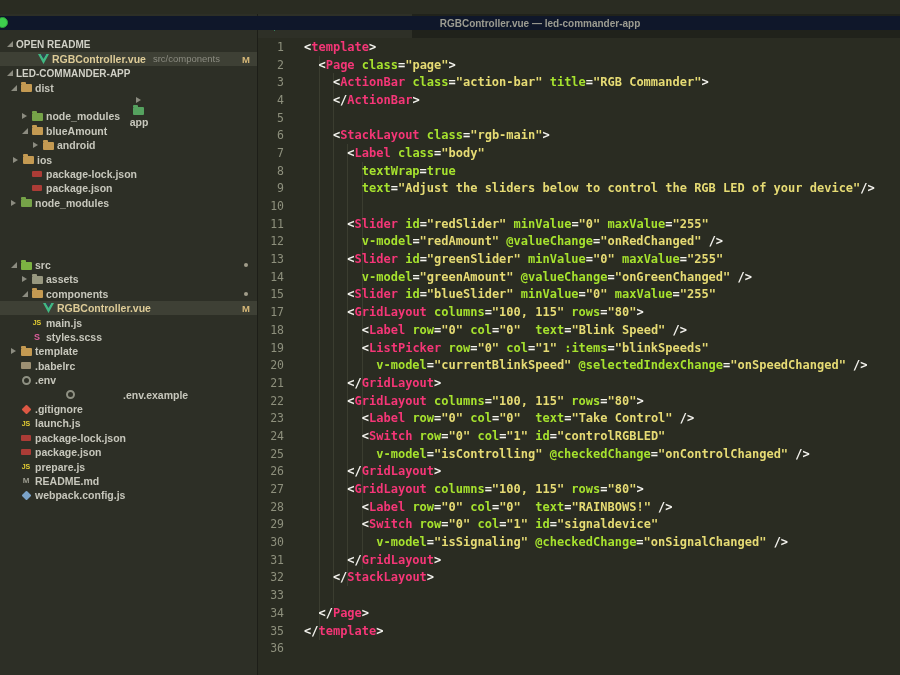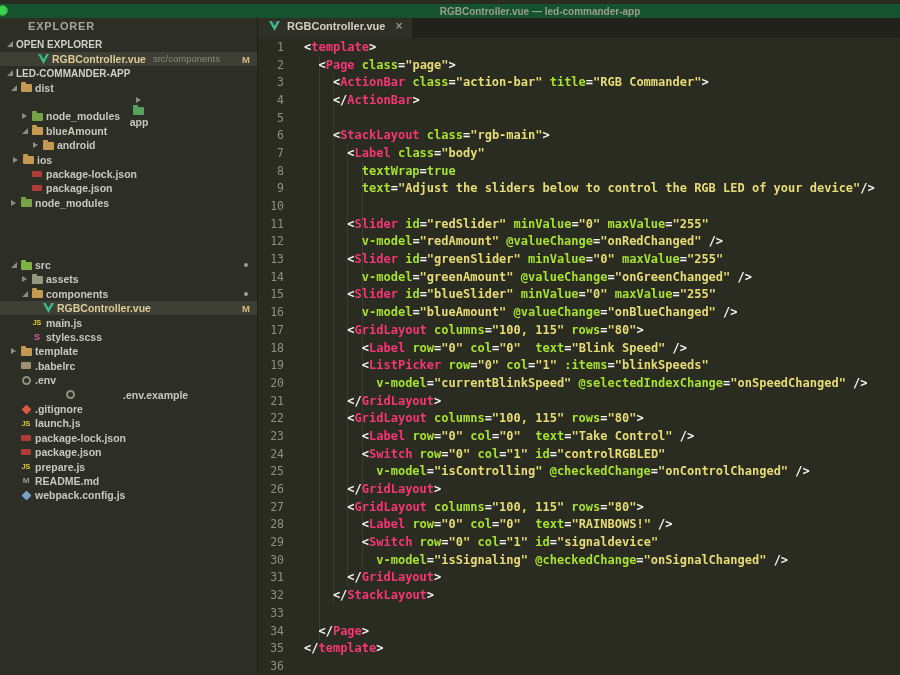--- a/index.html
+++ b/index.html
@@ -1,20 +1,20 @@
 <!DOCTYPE html>
 <html><head>
 <meta charset="utf-8">
 <style>
   html,body{margin:0;padding:0;background:#171812;}
   .window{position:relative;width:900px;height:675px;overflow:hidden;background:#2a2c22;
           font-family:"Liberation Sans",sans-serif;-webkit-font-smoothing:antialiased;}
 
   
-  .titlebar{position:absolute;top:4px;left:0;right:0;height:14px;background:#14532d;z-index:5;}
+  .titlebar{position:absolute;top:16px;left:0;right:0;height:14px;background:#0f172a;z-index:5;}
   .traffic{position:absolute;left:-3px;top:1px;width:11px;height:11px;border-radius:50%;
            background:#3ecf4e;border:1px solid #2da23c;box-sizing:border-box;}
   .wtitle{position:absolute;left:540px;top:0;transform:translateX(-50%);height:14px;
           display:flex;align-items:center;font-size:10px;font-weight:600;color:#9c9c91;white-space:nowrap;}
 
   
   .sidebar{position:absolute;top:14px;left:0;width:258px;bottom:0;background:#2d2f26;
            border-right:1px solid #1d1e18;box-sizing:border-box;z-index:4;overflow:hidden;}
   .exptitle{height:23px;display:flex;align-items:center;padding-left:28px;
             font-size:11px;font-weight:700;letter-spacing:.8px;color:#a6a69b;}
@@ -85,21 +85,21 @@
   <div class="titlebar">
     <div class="traffic"></div>
     <div class="wtitle">RGBController.vue — led-commander-app</div>
   </div>
 
   <aside class="sidebar">
     <div class="exptitle">EXPLORER</div>
 
     <div class="sechead">
       <span class="tri exp"></span>
-      <span class="label">OPEN EXPLORER</span>
+      <span class="label">OPEN README</span>
     </div>
     <div id="openEditors">
         <div class="row sel modified" style="padding-left: 25px;">
           <span class="tri none"></span>
           <span class="ic vue">
             <svg width="11" height="10" viewBox="0 0 10 9">
               <path d="M0 0h2.5L5 4.2 7.5 0H10L5 9z" fill="#41b883"></path>
               <path d="M2.5 0h1.8L5 1.3 5.7 0h1.8L5 4.2z" fill="#31434e"></path>
             </svg>
           </span>
@@ -371,24 +371,20 @@
           </div>
           <div class="cl">
             <span class="ln">14</span>
             <span class="lt"><span class="a">        v-model</span><span class="p">=</span><span class="s">"greenAmount"</span><span class="a"> @valueChange</span><span class="p">=</span><span class="s">"onGreenChanged"</span><span class="p"> /&gt;</span></span>
           </div>
           <div class="cl">
             <span class="ln">15</span>
             <span class="lt"><span class="p">      &lt;</span><span class="t">Slider</span><span class="a"> id</span><span class="p">=</span><span class="s">"blueSlider"</span><span class="a"> minValue</span><span class="p">=</span><span class="s">"0"</span><span class="a"> maxValue</span><span class="p">=</span><span class="s">"255"</span></span>
           </div>
           <div class="cl">
-            <span class="ln">16</span>
-            <span class="lt"><span class="a">        v-model</span><span class="p">=</span><span class="s">"blueAmount"</span><span class="a"> @valueChange</span><span class="p">=</span><span class="s">"onBlueChanged"</span><span class="p"> /&gt;</span></span>
-          </div>
-          <div class="cl">
             <span class="ln">17</span>
             <span class="lt"><span class="p">      &lt;</span><span class="t">GridLayout</span><span class="a"> columns</span><span class="p">=</span><span class="s">"100, 115"</span><span class="a"> rows</span><span class="p">=</span><span class="s">"80"</span><span class="p">&gt;</span></span>
           </div>
           <div class="cl">
             <span class="ln">18</span>
             <span class="lt"><span class="p">        &lt;</span><span class="t">Label</span><span class="a"> row</span><span class="p">=</span><span class="s">"0"</span><span class="a"> col</span><span class="p">=</span><span class="s">"0"</span><span class="a">  text</span><span class="p">=</span><span class="s">"Blink Speed"</span><span class="p"> /&gt;</span></span>
           </div>
           <div class="cl">
             <span class="ln">19</span>
             <span class="lt"><span class="p">        &lt;</span><span class="t">ListPicker</span><span class="a"> row</span><span class="p">=</span><span class="s">"0"</span><span class="a"> col</span><span class="p">=</span><span class="s">"1"</span><span class="a"> :items</span><span class="p">=</span><span class="s">"blinkSpeeds"</span></span>

